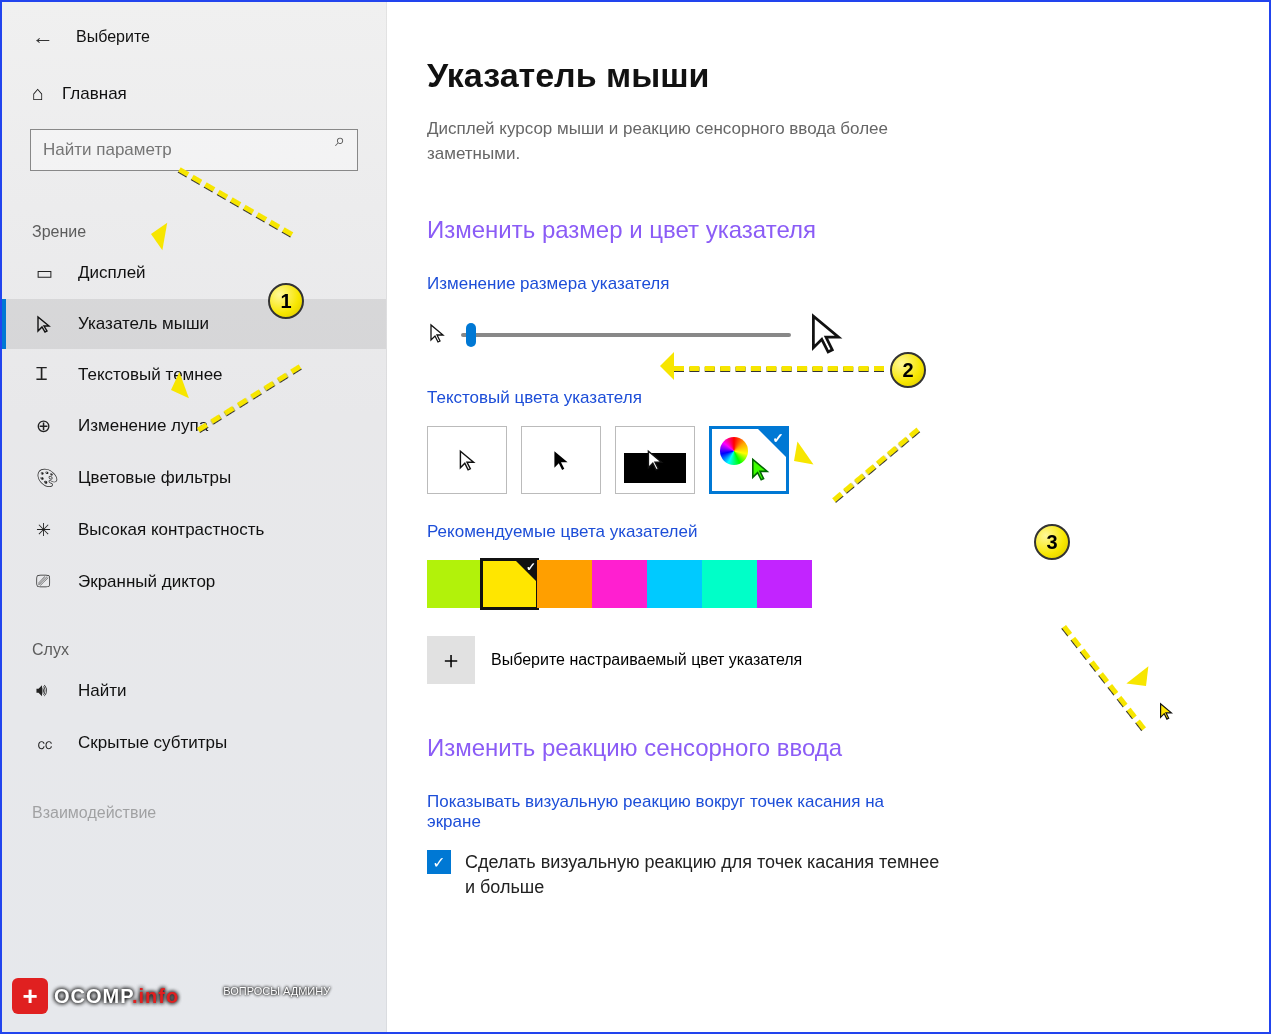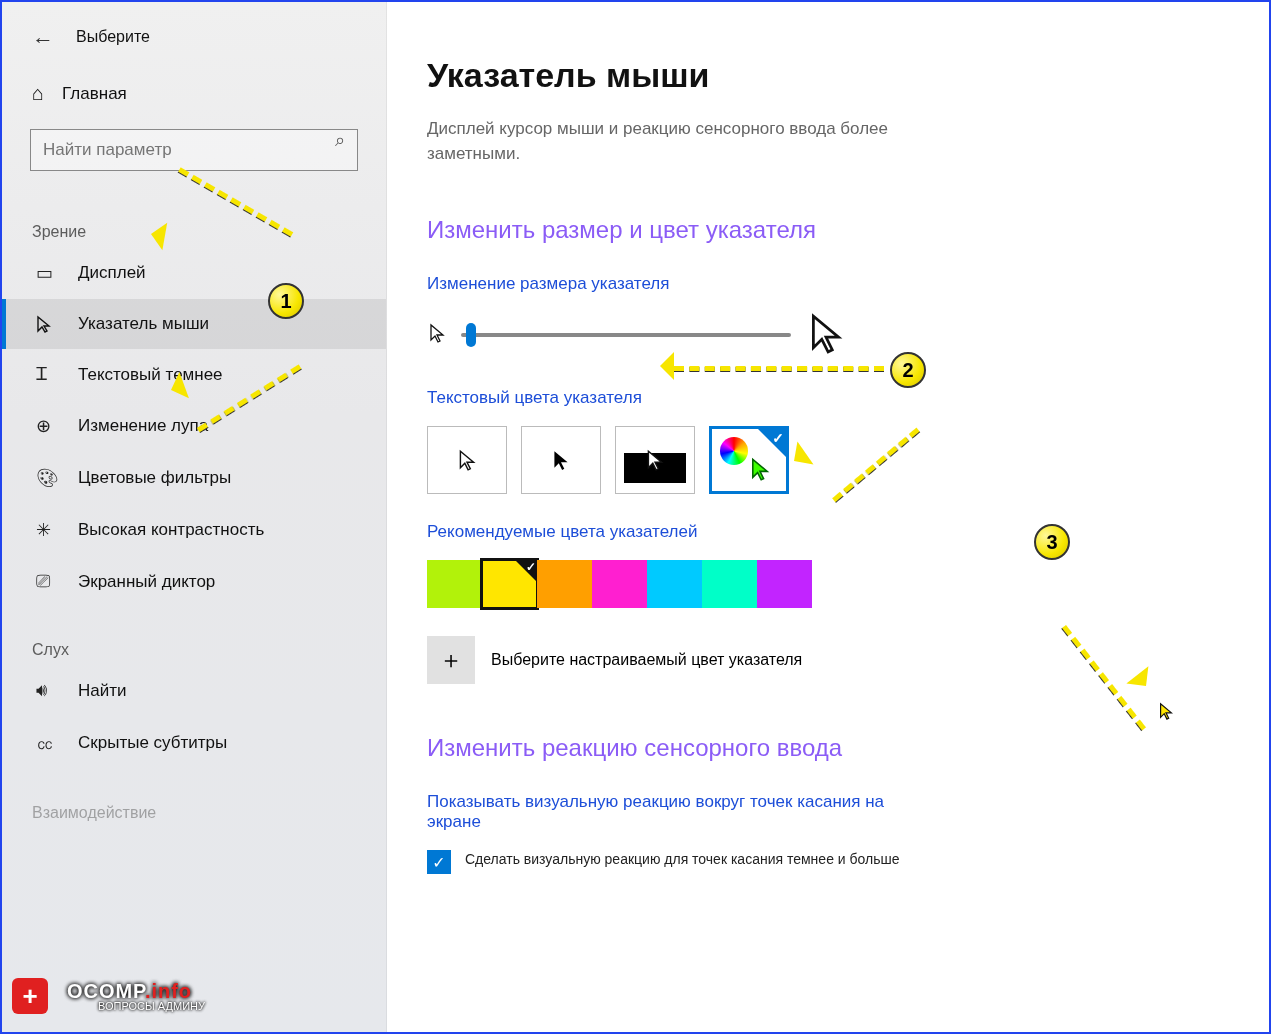--- a/index.html
+++ b/index.html
@@ -127,21 +127,21 @@
 .toggle-knob {
   position: absolute; right: 3px; top: 3px; width: 18px; height: 18px;
   background: #fff; border-radius: 50%;
 }
 .checkbox-row { display: flex; align-items: flex-start; gap: 14px; max-width: 520px; }
 .checkbox {
   width: 24px; height: 24px; background: #0078d4; display: flex;
   align-items: center; justify-content: center; color: #fff; font-size: 16px;
   flex-shrink: 0; cursor: pointer;
 }
-.checkbox-label { font-size: 14px; color: #222; line-height: 1.4; }
+.checkbox-label { font-size: 18px; color: #222; line-height: 1.4; }
 
 
 .annotation { position: absolute; pointer-events: none; z-index: 500; }
 .marker {
   width: 36px; height: 36px; border-radius: 50%;
   background: radial-gradient(circle at 30% 30%, #fff89a, #f7e600 60%, #d6c200);
   border: 2px solid #333; display: flex; align-items: center; justify-content: center;
   font-weight: bold; font-size: 20px; color: #000;
 }
 .arrow-line {
@@ -155,21 +155,21 @@
 .watermark {
   position: absolute; left: 10px; bottom: 18px;
   display: flex; align-items: center; gap: 6px;
   z-index: 600;
 }
 .wm-icon {
   width: 36px; height: 36px; background: #e02020; border-radius: 6px;
   display: flex; align-items: center; justify-content: center; color: #fff;
   font-size: 26px; font-weight: bold;
 }
-.wm-text { display: flex; flex-direction: column; line-height: 1; text-align: center; }
+.wm-text { display: flex; flex-direction: row; line-height: 1; text-align: center; }
 .wm-main { font-size: 20px; font-weight: 800; letter-spacing: 1px; color: #fff; text-shadow: 0 0 4px #000, 0 0 4px #000; }
 .wm-main .red { color: #e02020; }
 .wm-sub { font-size: 11px; color: #fff; text-shadow: 0 0 3px #000, 0 0 3px #000; padding-left: 44px; }
 .annot-cursor { position: absolute; z-index: 450; }
 </style>
 </head>
 <body>
 
 <div class="app">
   <aside class="sidebar">

